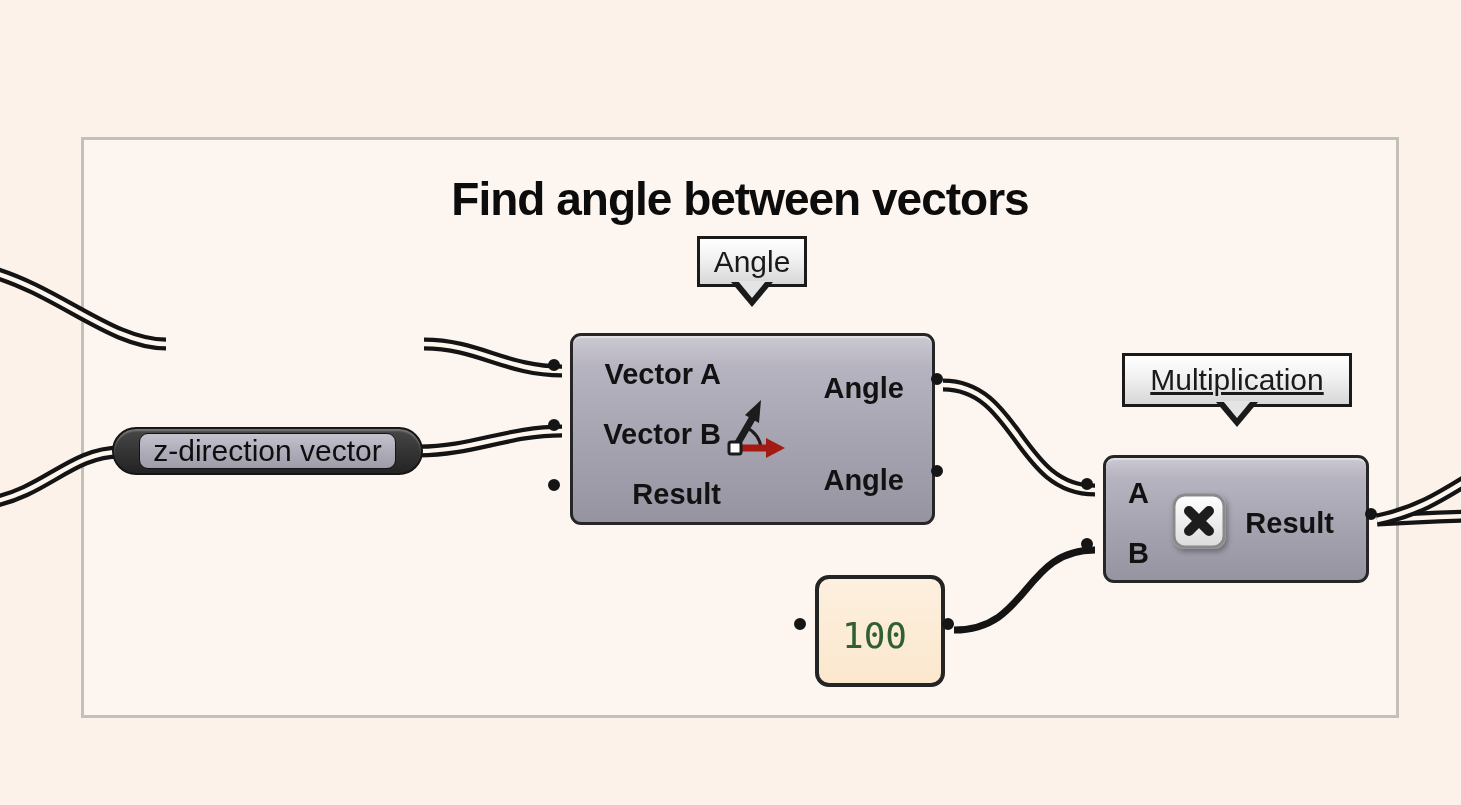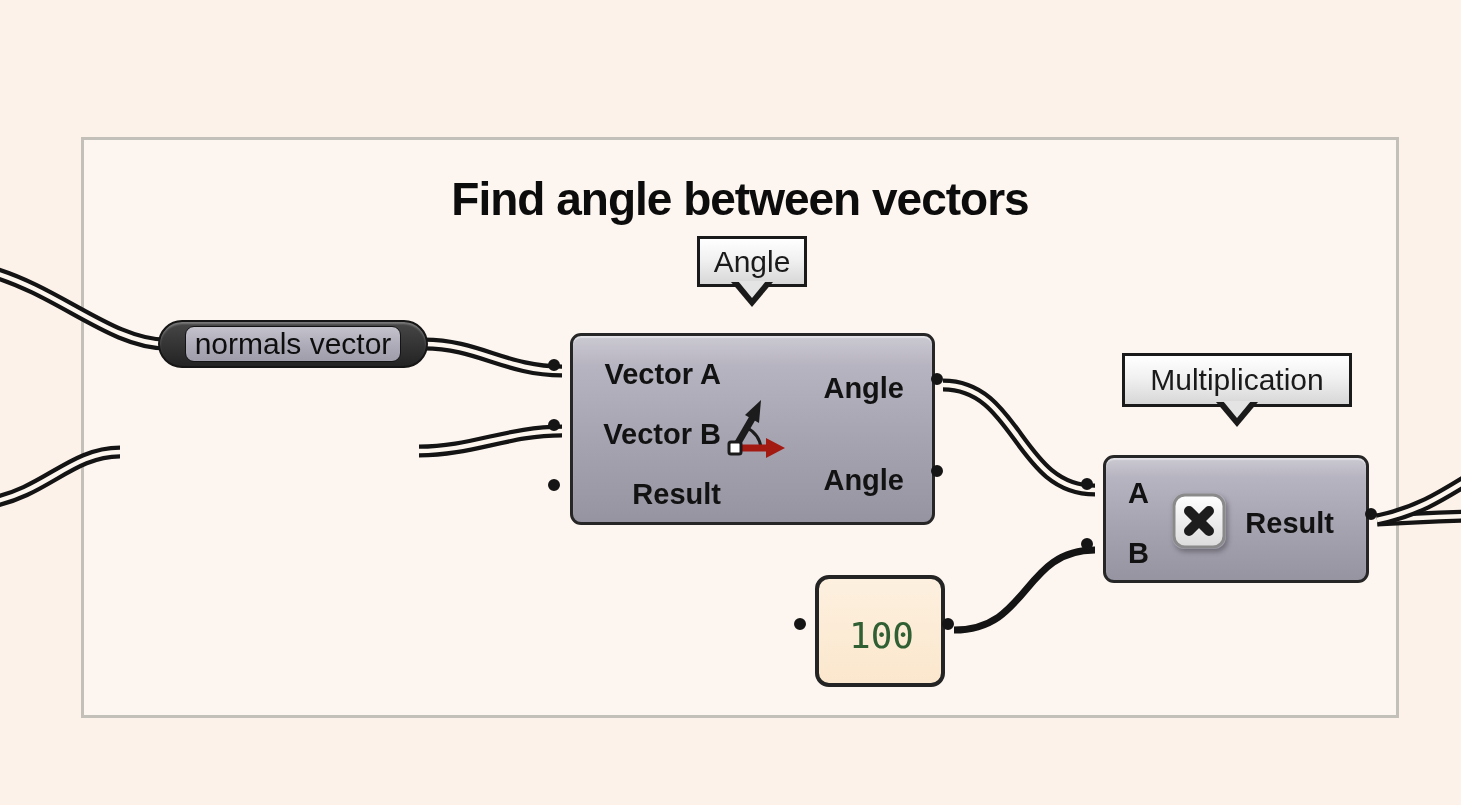--- a/index.html
+++ b/index.html
@@ -27,21 +27,21 @@
     font-size:30px; color:#1a1a1a; }
   .tooltip::before { content:""; position:absolute; left:50%; top:100%; margin-top:-2px;
     transform:translateX(-50%); width:0; height:0;
     border-left:21px solid transparent; border-right:21px solid transparent;
     border-top:25px solid #1a1a1a; }
   .tooltip::after { content:""; position:absolute; left:50%; top:100%; margin-top:-3px;
     transform:translateX(-50%); width:0; height:0;
     border-left:14px solid transparent; border-right:14px solid transparent;
     border-top:17px solid #e4e4e4; }
   .tt-angle { left:697px; top:236px; width:110px; height:51px; }
-  .tt-mult  { left:1122px; top:353px; width:230px; height:54px; }
+  .tt-mult  { left:1122px; top:353px; width:230px; height:54px;text-decoration:underline; }
 
   
   .component { position:absolute; z-index:4; border:3px solid #262626; border-radius:11px;
     background:linear-gradient(180deg,#cbc9d1 0%,#b7b4c1 16%,#a7a4b2 55%,#9794a2 100%);
     box-shadow:inset 0 2px 1px rgba(255,255,255,.45);font-weight:bold; }
   .comp-angle { left:570px; top:333px; width:365px; height:192px; }
   .comp-mult  { left:1103px; top:455px; width:266px; height:128px; }
   .port-label { position:absolute; font-size:29px; color:#121212; line-height:36px; height:36px; }
 
   
@@ -53,21 +53,21 @@
     background:linear-gradient(180deg,#c4c2cb 0%,#aeabb9 55%,#a09dab 100%);
     display:flex; align-items:center; justify-content:center;
     font-size:30px; color:#0e0e0e; white-space:nowrap; }
   .cap-normals { left:158px; top:320px; width:270px; height:48px; }
   .cap-zdir    { left:112px; top:427px; width:311px; height:48px; }
 
   
   .panel { position:absolute; left:815px; top:575px; width:130px; height:112px; z-index:4;
     border:4px solid #242424; border-radius:14px;
     background:linear-gradient(180deg,#fdf0df 0%,#fbe7cd 100%); }
-  .panel-value { position:absolute; left:30px; top:36px;
+  .panel-value { position:absolute; left:23px; top:36px;
     font-family:"DejaVu Sans Mono", monospace; font-size:36px; color:#2f5f33; }
 
   
   .ring { position:absolute; z-index:5; width:12px; height:12px;
     border:6px solid #151515; border-radius:50%; background:#ffffff; }
 
   
   .icon-box { position:absolute; }
   .x-icon-wrap { box-shadow:2px 3px 5px rgba(20,20,20,.35); border-radius:12px; }
 </style>
@@ -113,22 +113,22 @@
     </g>
   </svg>
 
   <div class="tooltip tt-angle">
     <span>Angle</span>
   </div>
   <div class="tooltip tt-mult">
     <span>Multiplication</span>
   </div>
 
-  <div class="capsule cap-normals">
-    <div class="capsule-inner">normals vector</div>
+  <div class="capsule cap-zdir">
+    <div class="capsule-inner">z-direction vector</div>
   </div>
 
   <div class="component comp-angle">
     <div class="port-label" style="left:24px; top:20px; width:124px; text-align:right;">Vector A</div>
     <div class="port-label" style="left:24px; top:80px; width:124px; text-align:right;">Vector B</div>
     <div class="port-label" style="left:24px; top:140px; width:124px; text-align:right;">Result</div>
     <div class="port-label" style="right:28px; top:34px; text-align:right;">Angle</div>
     <div class="port-label" style="right:28px; top:126px; text-align:right;">Angle</div>
     <div class="icon-box" style="left:150px; top:60px; width:84px; height:74px;">
       <svg width="84" height="74" viewBox="0 0 84 74">

